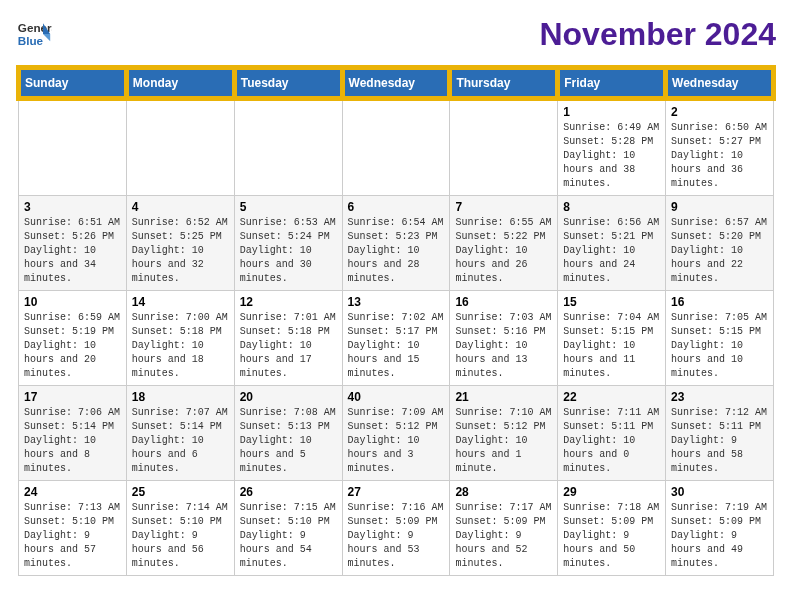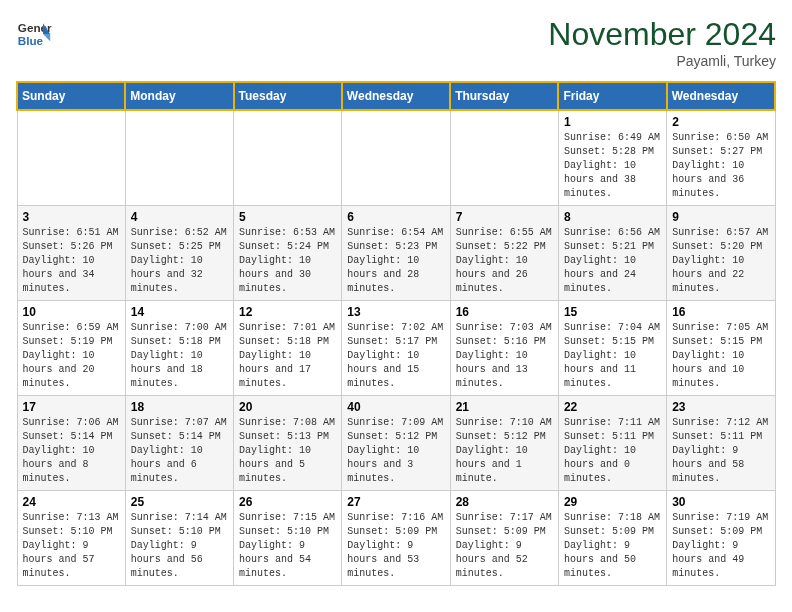--- a/index.html
+++ b/index.html
@@ -23,39 +23,39 @@
     }
     .logo-icon {
       width: 36px;
       height: 36px;
     }
     .title-block {
       text-align: right;
     }
     .month-title {
       font-size: 32px;
-      font-weight: normal;
-      color: #14532d;
+      font-weight: bold;
+      color: #4c1d95;
     }
     .location {
       font-size: 14px;
       color: #555;
     }
     table {
       width: 100%;
       border-collapse: collapse;
       font-size: 11px;
     }
     thead tr th {
       background-color: #2a6db5;
       color: #fff;
       padding: 6px 4px;
       text-align: left;
       font-size: 12px;
-      border: 2px solid #eab308;
+      border: 5px solid #eab308;
     }
     tbody tr td {
       border: 1px solid #ccc;
       padding: 4px 5px;
       vertical-align: top;
       width: calc(100% / 7);
       height: 80px;
       background: #fff;
     }
     tbody tr:nth-child(even) td {
@@ -83,21 +83,20 @@
   <div class="logo">
     <svg class="logo-icon" viewBox="0 0 40 40">
       <text x="2" y="18" font-size="13" font-weight="bold" fill="#333">General</text>
       <text x="2" y="32" font-size="13" font-weight="bold" fill="#2a6db5">Blue</text>
       <polygon points="30,8 38,20 30,20" fill="#2a6db5"></polygon>
       <polygon points="30,20 38,20 38,28" fill="#5a9ad5"></polygon>
     </svg>
   </div>
   <div class="title-block">
     <div class="month-title">November 2024</div>
-    <div class="location">Payamli, Turkey</div>
   </div>
 </div>
 
 <table>
   <thead>
     <tr>
     <th>Sunday</th>
         <th>Monday</th>
         <th>Tuesday</th>
         <th>Wednesday</th>

